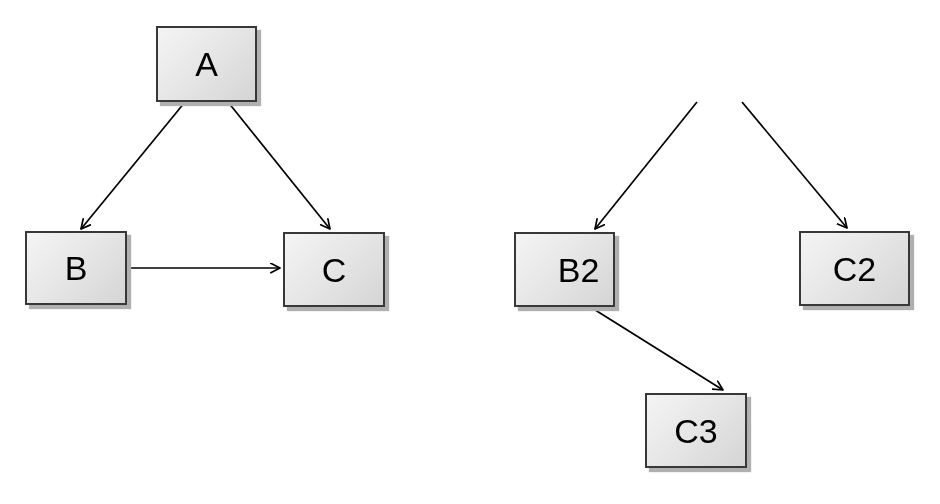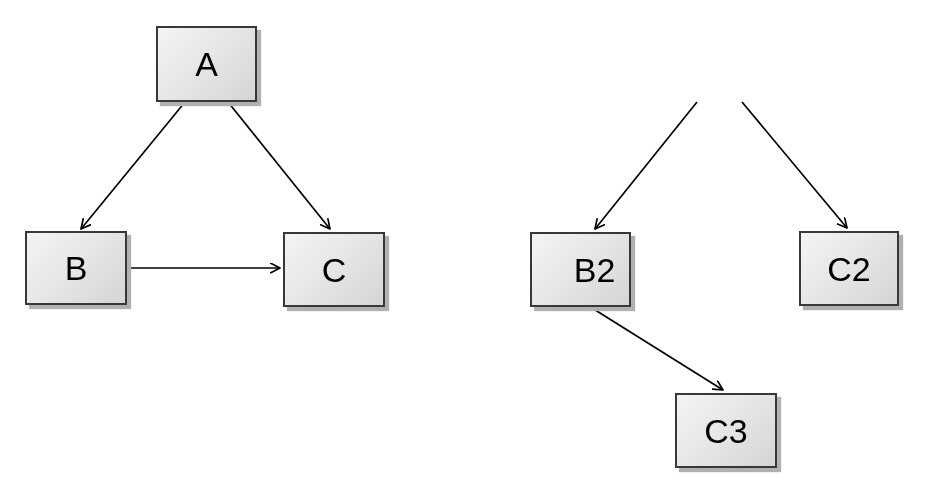--- a/index.html
+++ b/index.html
@@ -64,22 +64,22 @@
 
 <div class="node" style="left: 156px; top: 26px; width: 101px; height: 76px;">
       <span class="node-label">A</span>
     </div>
     <div class="node" style="left: 25px; top: 231px; width: 102px; height: 74px;">
       <span class="node-label">B</span>
     </div>
     <div class="node" style="left: 283px; top: 232px; width: 102px; height: 75px;">
       <span class="node-label">C</span>
     </div>
-    <div class="node" style="left: 530px; top: 232px; width: 101px; height: 75px; padding-left: 28px;">
+    <div class="node" style="left: 514px; top: 232px; width: 101px; height: 75px; padding-left: 28px;">
       <span class="node-label">B2</span>
     </div>
-    <div class="node" style="left: 799px; top: 231px; width: 100px; height: 75px;">
+    <div class="node" style="left: 799px; top: 231px; width: 111px; height: 75px;">
       <span class="node-label">C2</span>
     </div>
-    <div class="node" style="left: 675px; top: 393px; width: 102px; height: 75px;">
+    <div class="node" style="left: 645px; top: 393px; width: 102px; height: 75px;">
       <span class="node-label">C3</span>
     </div>
   </div>
 
 </body></html>

